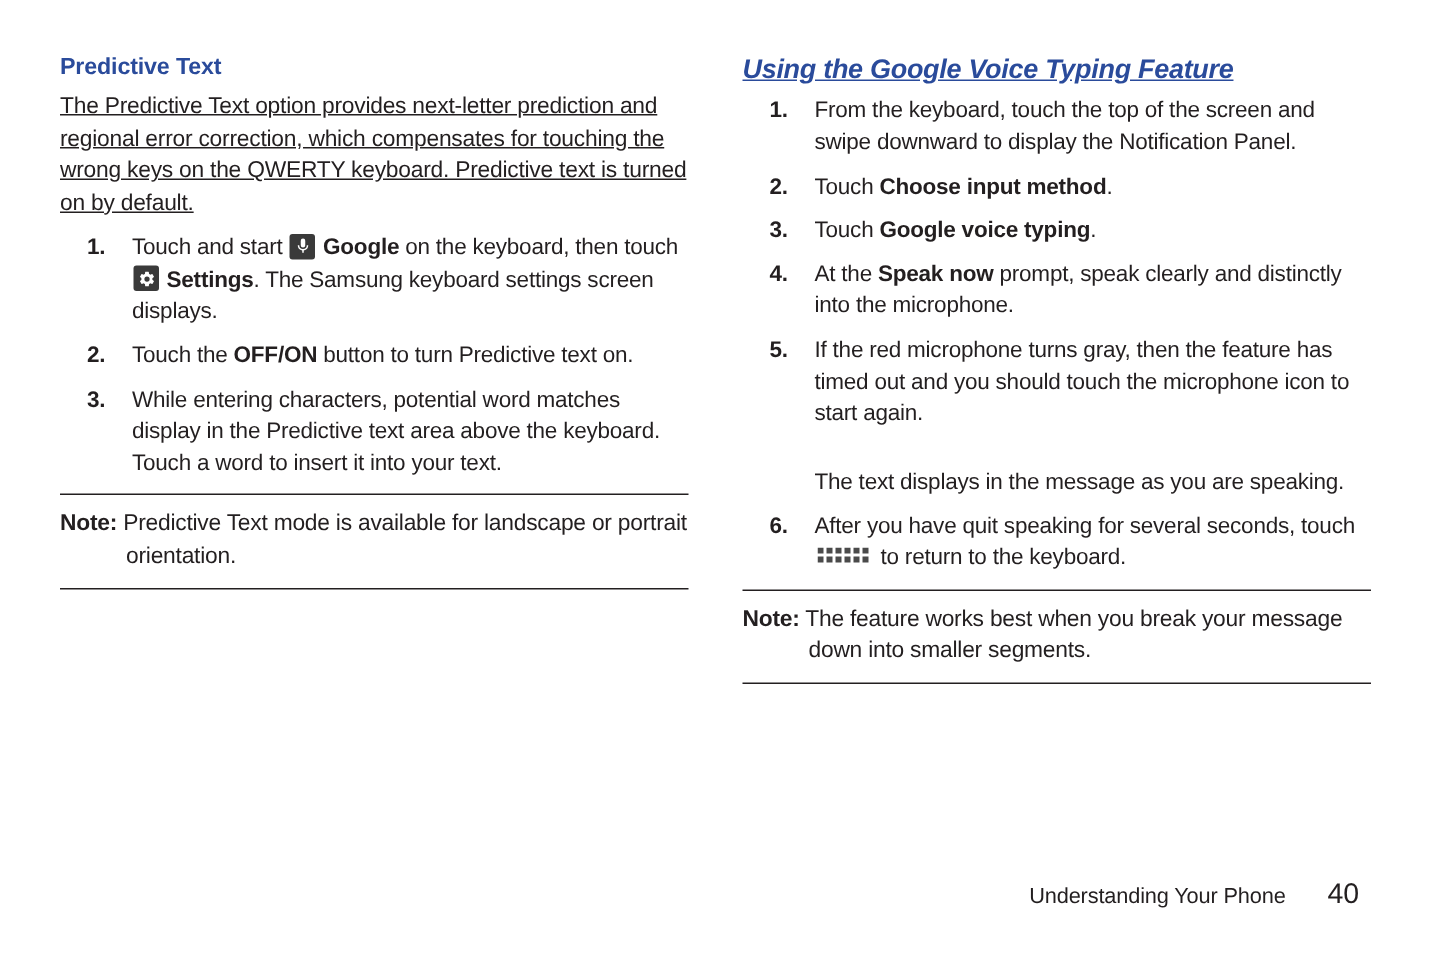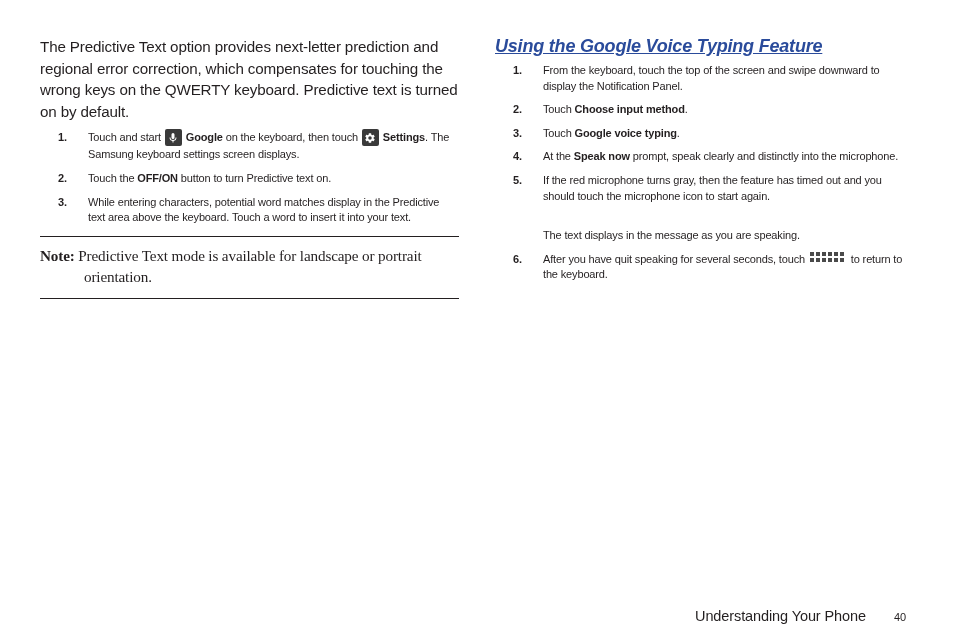--- a/index.html
+++ b/index.html
@@ -41,32 +41,33 @@
       margin-bottom: 6px;
       letter-spacing: -0.2px;
       text-decoration: underline;
     }
     .para {
       font-size: 15.2px;
       line-height: 1.42;
       margin-bottom: 8px;
       font-stretch: condensed;
       letter-spacing: -0.15px;
+      text-decoration: underline;
     }
     ol {
       list-style: none;
       counter-reset: step;
       margin-left: 0;
       margin-bottom: 10px;
     }
     ol > li {
       counter-increment: step;
       position: relative;
       padding-left: 48px;
-      font-size: 11px;
+      font-size: 15px;
       line-height: 1.42;
       margin-bottom: 8px;
       letter-spacing: -0.15px;
     }
     ol > li::before {
       content: counter(step) ".";
       position: absolute;
       left: 18px;
       font-weight: bold;
     }
@@ -75,21 +76,20 @@
       border-bottom: 1.6px solid #231f20;
       padding: 8px 0 10px 0;
       margin-top: 6px;
     }
     .note-text {
       font-size: 15.2px;
       line-height: 1.42;
       letter-spacing: -0.15px;
       padding-left: 44px;
       text-indent: -44px;
-      font-family: Liberation Serif, serif;
     }
     .bold {
       font-weight: bold;
     }
     .inline-icon {
       display: inline-flex;
       align-items: center;
       justify-content: center;
       vertical-align: middle;
       width: 17px;
@@ -109,43 +109,44 @@
       display: inline-block;
       vertical-align: middle;
       width: 36px;
       height: 14px;
       position: relative;
       top: -1px;
       margin: 0 2px;
     }
     .footer {
       position: absolute;
-      bottom: 12px;
+      bottom: 28px;
       right: 48px;
       font-size: 14.5px;
       letter-spacing: -0.1px;
       display: flex;
       align-items: baseline;
       gap: 28px;
       text-align: right;
     }
     .footer .pagenum {
-      font-size: 11px;
+      font-size: 19px;
     }
     .subindent {
       display: block;
       margin-top: 24px;
     }
   </style>
 </head>
 <body>
 
 <div class="page">
 
   <div class="col">
+    <div class="heading-blue">Predictive Text</div>
     <p class="para">The Predictive Text option provides next-letter prediction and regional error correction, which compensates for touching the wrong keys on the QWERTY keyboard. Predictive text is turned on by default.</p>
 
     <ol>
       <li>
         <span>Touch and start </span><span class="inline-icon">
             <svg viewBox="0 0 24 24">
               <path d="M12 14a3 3 0 0 0 3-3V5a3 3 0 0 0-6 0v6a3 3 0 0 0 3 3zm5-3a5 5 0 0 1-10 0H5a7 7 0 0 0 6 6.92V21h2v-3.08A7 7 0 0 0 19 11h-2z"></path>
             </svg>
           </span> <span class="bold">Google</span><span> on the keyboard, then touch </span><span class="inline-icon">
             <svg viewBox="0 0 24 24">
@@ -199,20 +200,23 @@
                 <rect x="6" y="6" width="4" height="4"></rect>
                 <rect x="12" y="6" width="4" height="4"></rect>
                 <rect x="18" y="6" width="4" height="4"></rect>
                 <rect x="24" y="6" width="4" height="4"></rect>
                 <rect x="30" y="6" width="4" height="4"></rect>
               </g>
             </svg></span><span> to return to the keyboard.</span>
       </li>
     </ol>
 
+    <div class="note-block">
+      <p class="note-text"><span class="bold">Note:</span><span> The feature works best when you break your message down into smaller segments.</span></p>
+    </div>
   </div>
 
 </div>
 
 <div class="footer">
   <span>Understanding Your Phone</span>
   <span class="pagenum">40</span>
 </div>
 
 </body></html>

